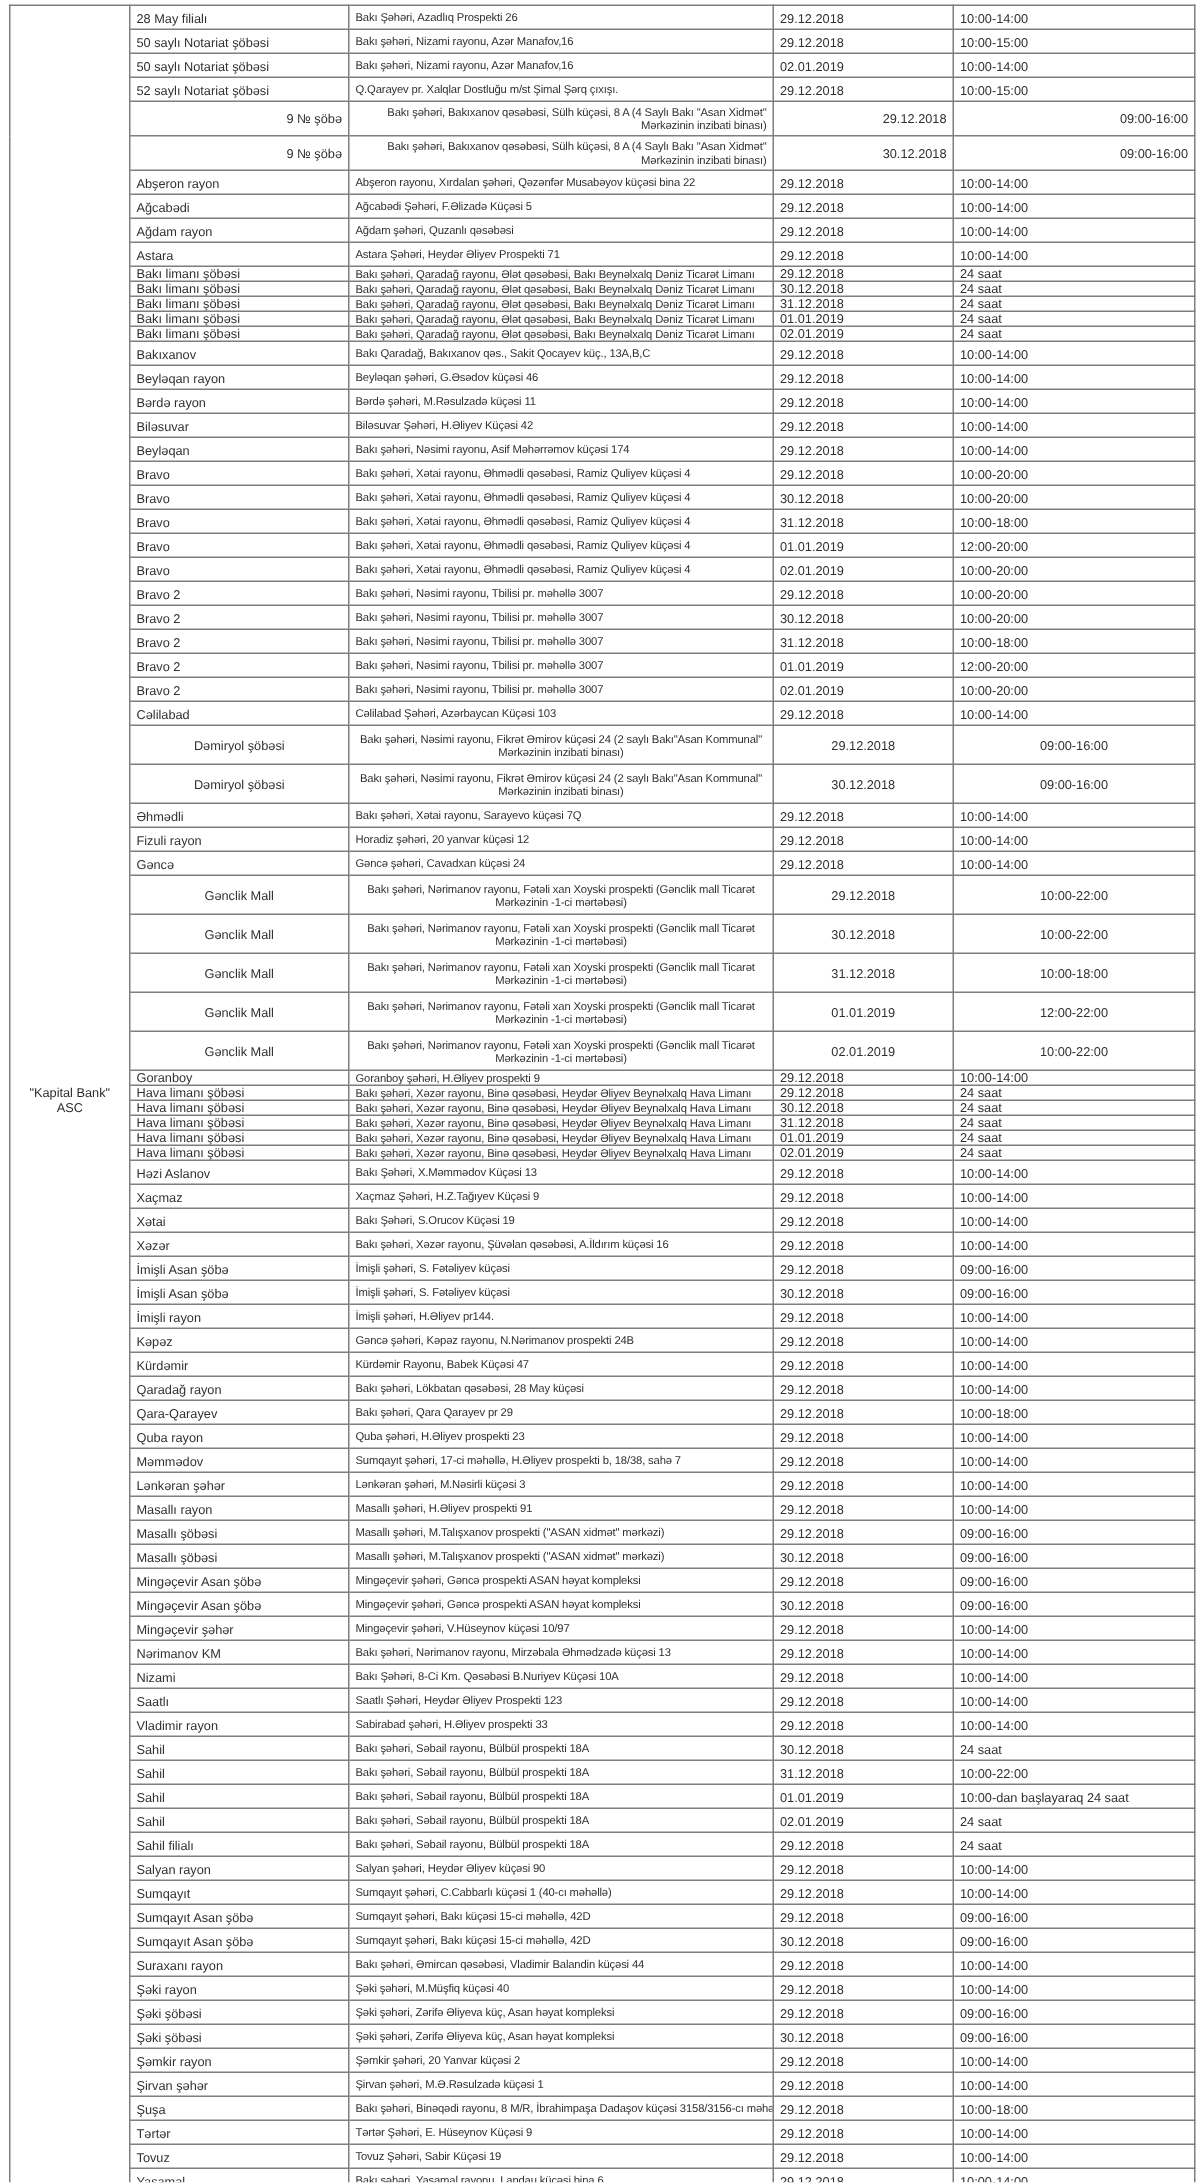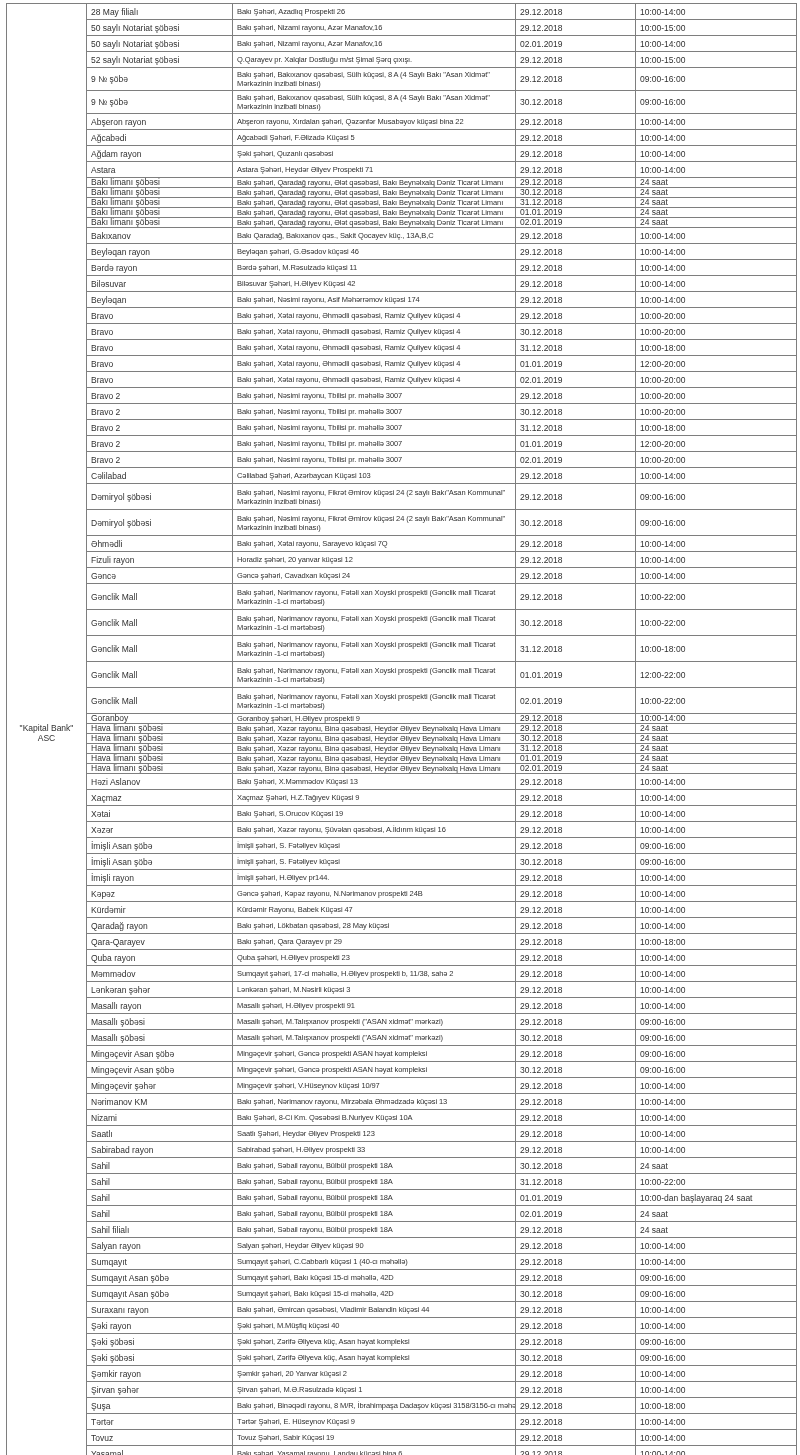--- a/index.html
+++ b/index.html
@@ -29,23 +29,23 @@
     font-size:8.5px;
     color:#2e2e2e;
   }
   .cell-branch { font-size:8.5px; white-space:nowrap; }
   .cell-address { font-size:7.5px; letter-spacing:-0.1px; }
   .cell-date, .cell-hours { font-size:8.5px; white-space:nowrap; }
   tr.row-n { height:16px; }
   tr.row-n .cell-address { white-space:nowrap; }
   tr.row-c td { height:9px; padding:0 4px; line-height:9px; }
   tr.row-c .cell-address { white-space:nowrap; }
-  tr.row-w td { height:20px; }
+  tr.row-w td { height:20px;text-align:right; }
   tr.row-w .cell-address { white-space:normal; line-height:9px; }
-  tr.row-t td { height:23px; }
+  tr.row-t td { height:23px;text-align:center; }
   tr.row-t .cell-address { white-space:normal; line-height:9px;margin-left:24px; }
 </style>
 </head>
 <body>
 
 <div class="page">
   <table class="schedule">
     <colgroup>
       <col style="width:80px">
       <col style="width:146px">
@@ -98,21 +98,21 @@
           <td class="cell-hours">10:00-14:00</td>
         </tr>
         <tr class="row-n">
           <td class="cell-branch">Ağcabədi</td>
           <td class="cell-address">Ağcabədi Şəhəri, F.Əlizadə Küçəsi 5</td>
           <td class="cell-date">29.12.2018</td>
           <td class="cell-hours">10:00-14:00</td>
         </tr>
         <tr class="row-n">
           <td class="cell-branch">Ağdam rayon</td>
-          <td class="cell-address">Şəki şəhəri, Quzanlı qəsəbəsi</td>
+          <td class="cell-address">Ağdam şəhəri, Quzanlı qəsəbəsi</td>
           <td class="cell-date">29.12.2018</td>
           <td class="cell-hours">10:00-14:00</td>
         </tr>
         <tr class="row-n">
           <td class="cell-branch">Astara</td>
           <td class="cell-address">Astara Şəhəri, Heydər Əliyev Prospekti 71</td>
           <td class="cell-date">29.12.2018</td>
           <td class="cell-hours">10:00-14:00</td>
         </tr>
         <tr class="row-c">
@@ -404,21 +404,21 @@
           <td class="cell-hours">10:00-18:00</td>
         </tr>
         <tr class="row-n">
           <td class="cell-branch">Quba  rayon</td>
           <td class="cell-address">Quba şəhəri, H.Əliyev prospekti 23</td>
           <td class="cell-date">29.12.2018</td>
           <td class="cell-hours">10:00-14:00</td>
         </tr>
         <tr class="row-n">
           <td class="cell-branch">Məmmədov</td>
-          <td class="cell-address">Sumqayıt şəhəri,  17-ci məhəllə, H.Əliyev prospekti b, 11/38, sahə 2</td>
+          <td class="cell-address">Sumqayıt şəhəri,  17-ci məhəllə, H.Əliyev prospekti b, 18/38, sahə 7</td>
           <td class="cell-date">29.12.2018</td>
           <td class="cell-hours">10:00-14:00</td>
         </tr>
         <tr class="row-n">
           <td class="cell-branch">Lənkəran şəhər</td>
           <td class="cell-address">Lənkəran şəhəri, M.Nəsirli küçəsi 3</td>
           <td class="cell-date">29.12.2018</td>
           <td class="cell-hours">10:00-14:00</td>
         </tr>
         <tr class="row-n">
@@ -469,21 +469,21 @@
           <td class="cell-date">29.12.2018</td>
           <td class="cell-hours">10:00-14:00</td>
         </tr>
         <tr class="row-n">
           <td class="cell-branch">Saatlı</td>
           <td class="cell-address">Saatlı Şəhəri, Heydər Əliyev Prospekti 123</td>
           <td class="cell-date">29.12.2018</td>
           <td class="cell-hours">10:00-14:00</td>
         </tr>
         <tr class="row-n">
-          <td class="cell-branch">Sabirabad rayon</td>
+          <td class="cell-branch">Vladimir rayon</td>
           <td class="cell-address">Sabirabad şəhəri, H.Əliyev prospekti 33</td>
           <td class="cell-date">29.12.2018</td>
           <td class="cell-hours">10:00-14:00</td>
         </tr>
         <tr class="row-n">
           <td class="cell-branch">Sahil</td>
           <td class="cell-address">Bakı şəhəri, Səbail rayonu, Bülbül prospekti 18A</td>
           <td class="cell-date">30.12.2018</td>
           <td class="cell-hours">24 saat</td>
         </tr>

